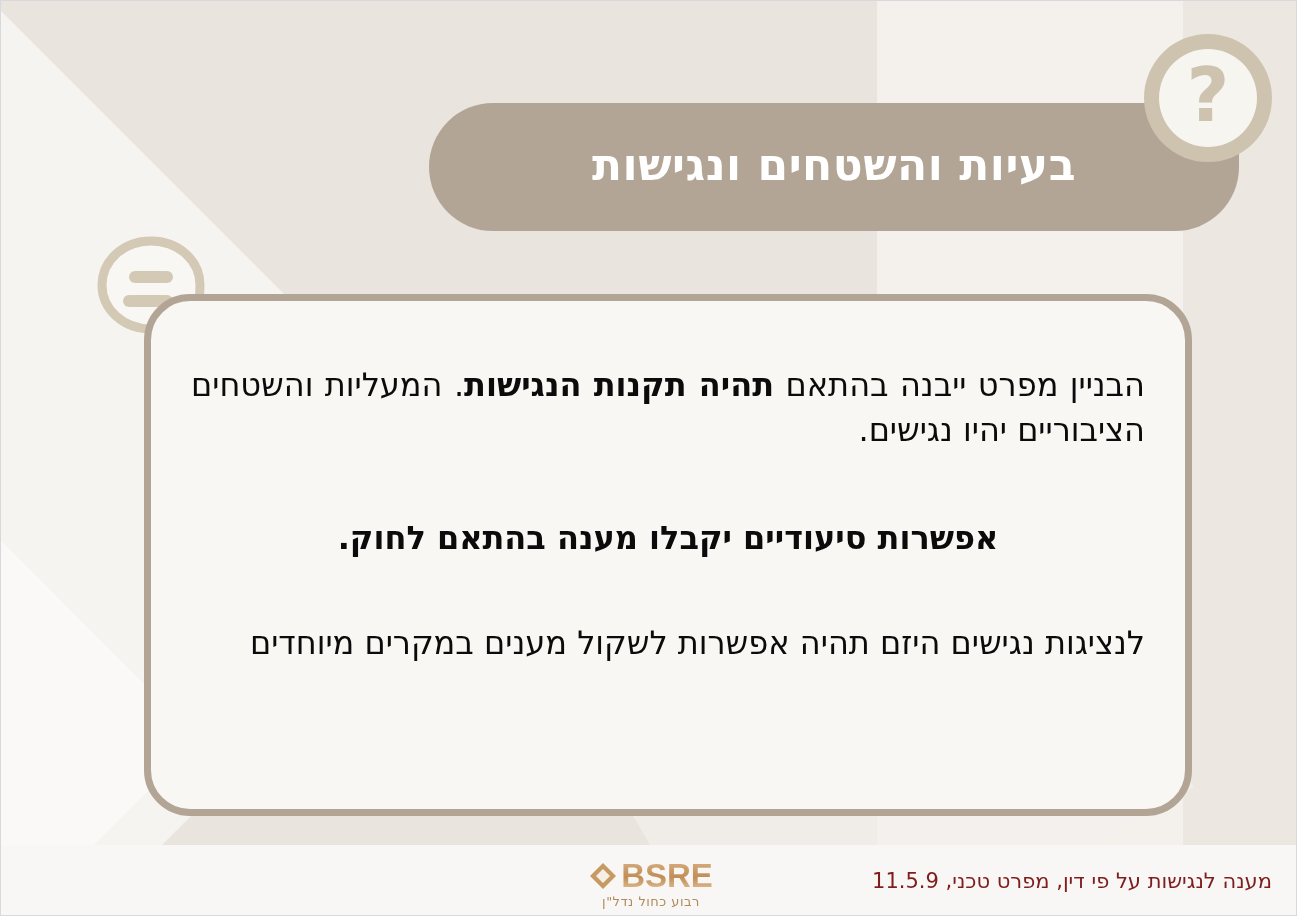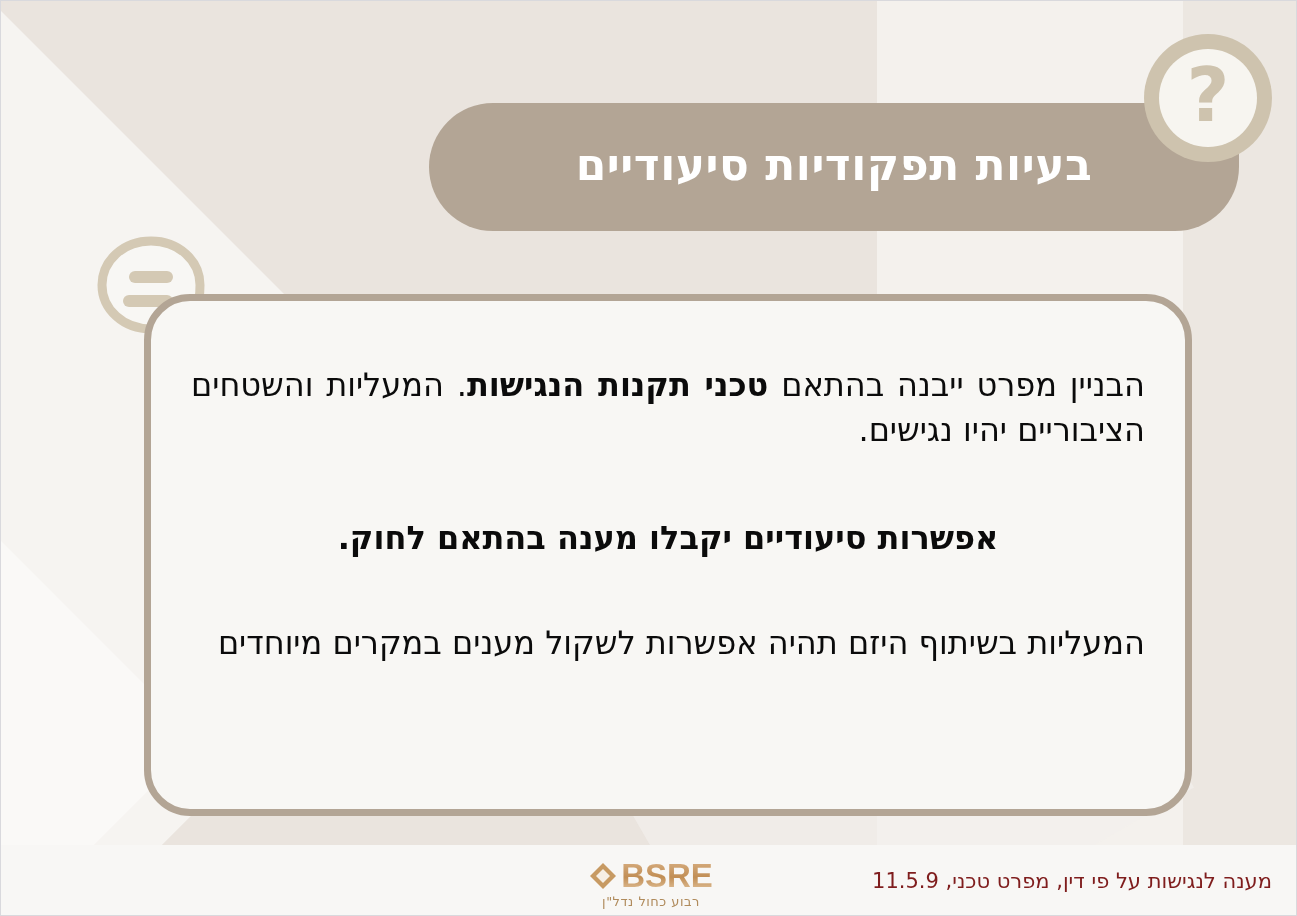--- a/index.html
+++ b/index.html
@@ -243,21 +243,21 @@
 
   <div class="bg-base"></div>
   <div class="bg-light-band"></div>
   <div class="bg-right-edge"></div>
   <div class="bg-diag-1"></div>
   <div class="bg-diag-2"></div>
   <div class="bg-diag-3"></div>
   <div class="bg-bottom-strip"></div>
 
   <div class="title-pill">
-    <span class="title-text">בעיות תפקודיות סיעודיים</span>
+    <span class="title-text">בעיות והשטחים ונגישות</span>
   </div>
 
   <div class="qmark">
     <div class="qmark-inner">
       <span class="qmark-glyph">?</span>
     </div>
   </div>
 
   <div class="bubble">
     <svg width="116" height="116" viewBox="0 0 116 116" aria-hidden="true">
@@ -270,29 +270,29 @@
                C 102.5 86, 107 70, 107 52
                C 107 27.5, 85.5 8, 58 8 Z" fill="#f8f7f4" stroke="#d4c9b4" stroke-width="9" stroke-linejoin="round"></path>
       <rect x="36" y="38" width="44" height="12" rx="6" fill="#d4c9b4"></rect>
       <rect x="30" y="62" width="50" height="12" rx="6" fill="#d4c9b4"></rect>
     </svg>
   </div>
 
   <div class="content-box">
     <div class="content-inner">
 
-      <p class="para"><span>הבניין מפרט ייבנה בהתאם </span><span class="strong-run">טכני תקנות הנגישות</span><span>. המעליות והשטחים הציבוריים יהיו נגישים.</span></p>
+      <p class="para"><span>הבניין מפרט ייבנה בהתאם </span><span class="strong-run">תהיה תקנות הנגישות</span><span>. המעליות והשטחים הציבוריים יהיו נגישים.</span></p>
 
       <div class="spacer-1"></div>
 
       <p class="para emph">אפשרות סיעודיים יקבלו מענה בהתאם לחוק.</p>
 
       <div class="spacer-2"></div>
 
-      <p class="para">המעליות בשיתוף היזם תהיה אפשרות לשקול מענים במקרים מיוחדים</p>
+      <p class="para">לנציגות נגישים היזם תהיה אפשרות לשקול מענים במקרים מיוחדים</p>
 
     </div>
   </div>
 
   <div class="footer-text">מענה לנגישות על פי דין, מפרט טכני, 11.5.9</div>
 
   <div class="logo">
     <div class="logo-row">
       <span class="logo-diamond">
         <svg width="28" height="28" viewBox="0 0 28 28" aria-hidden="true">

